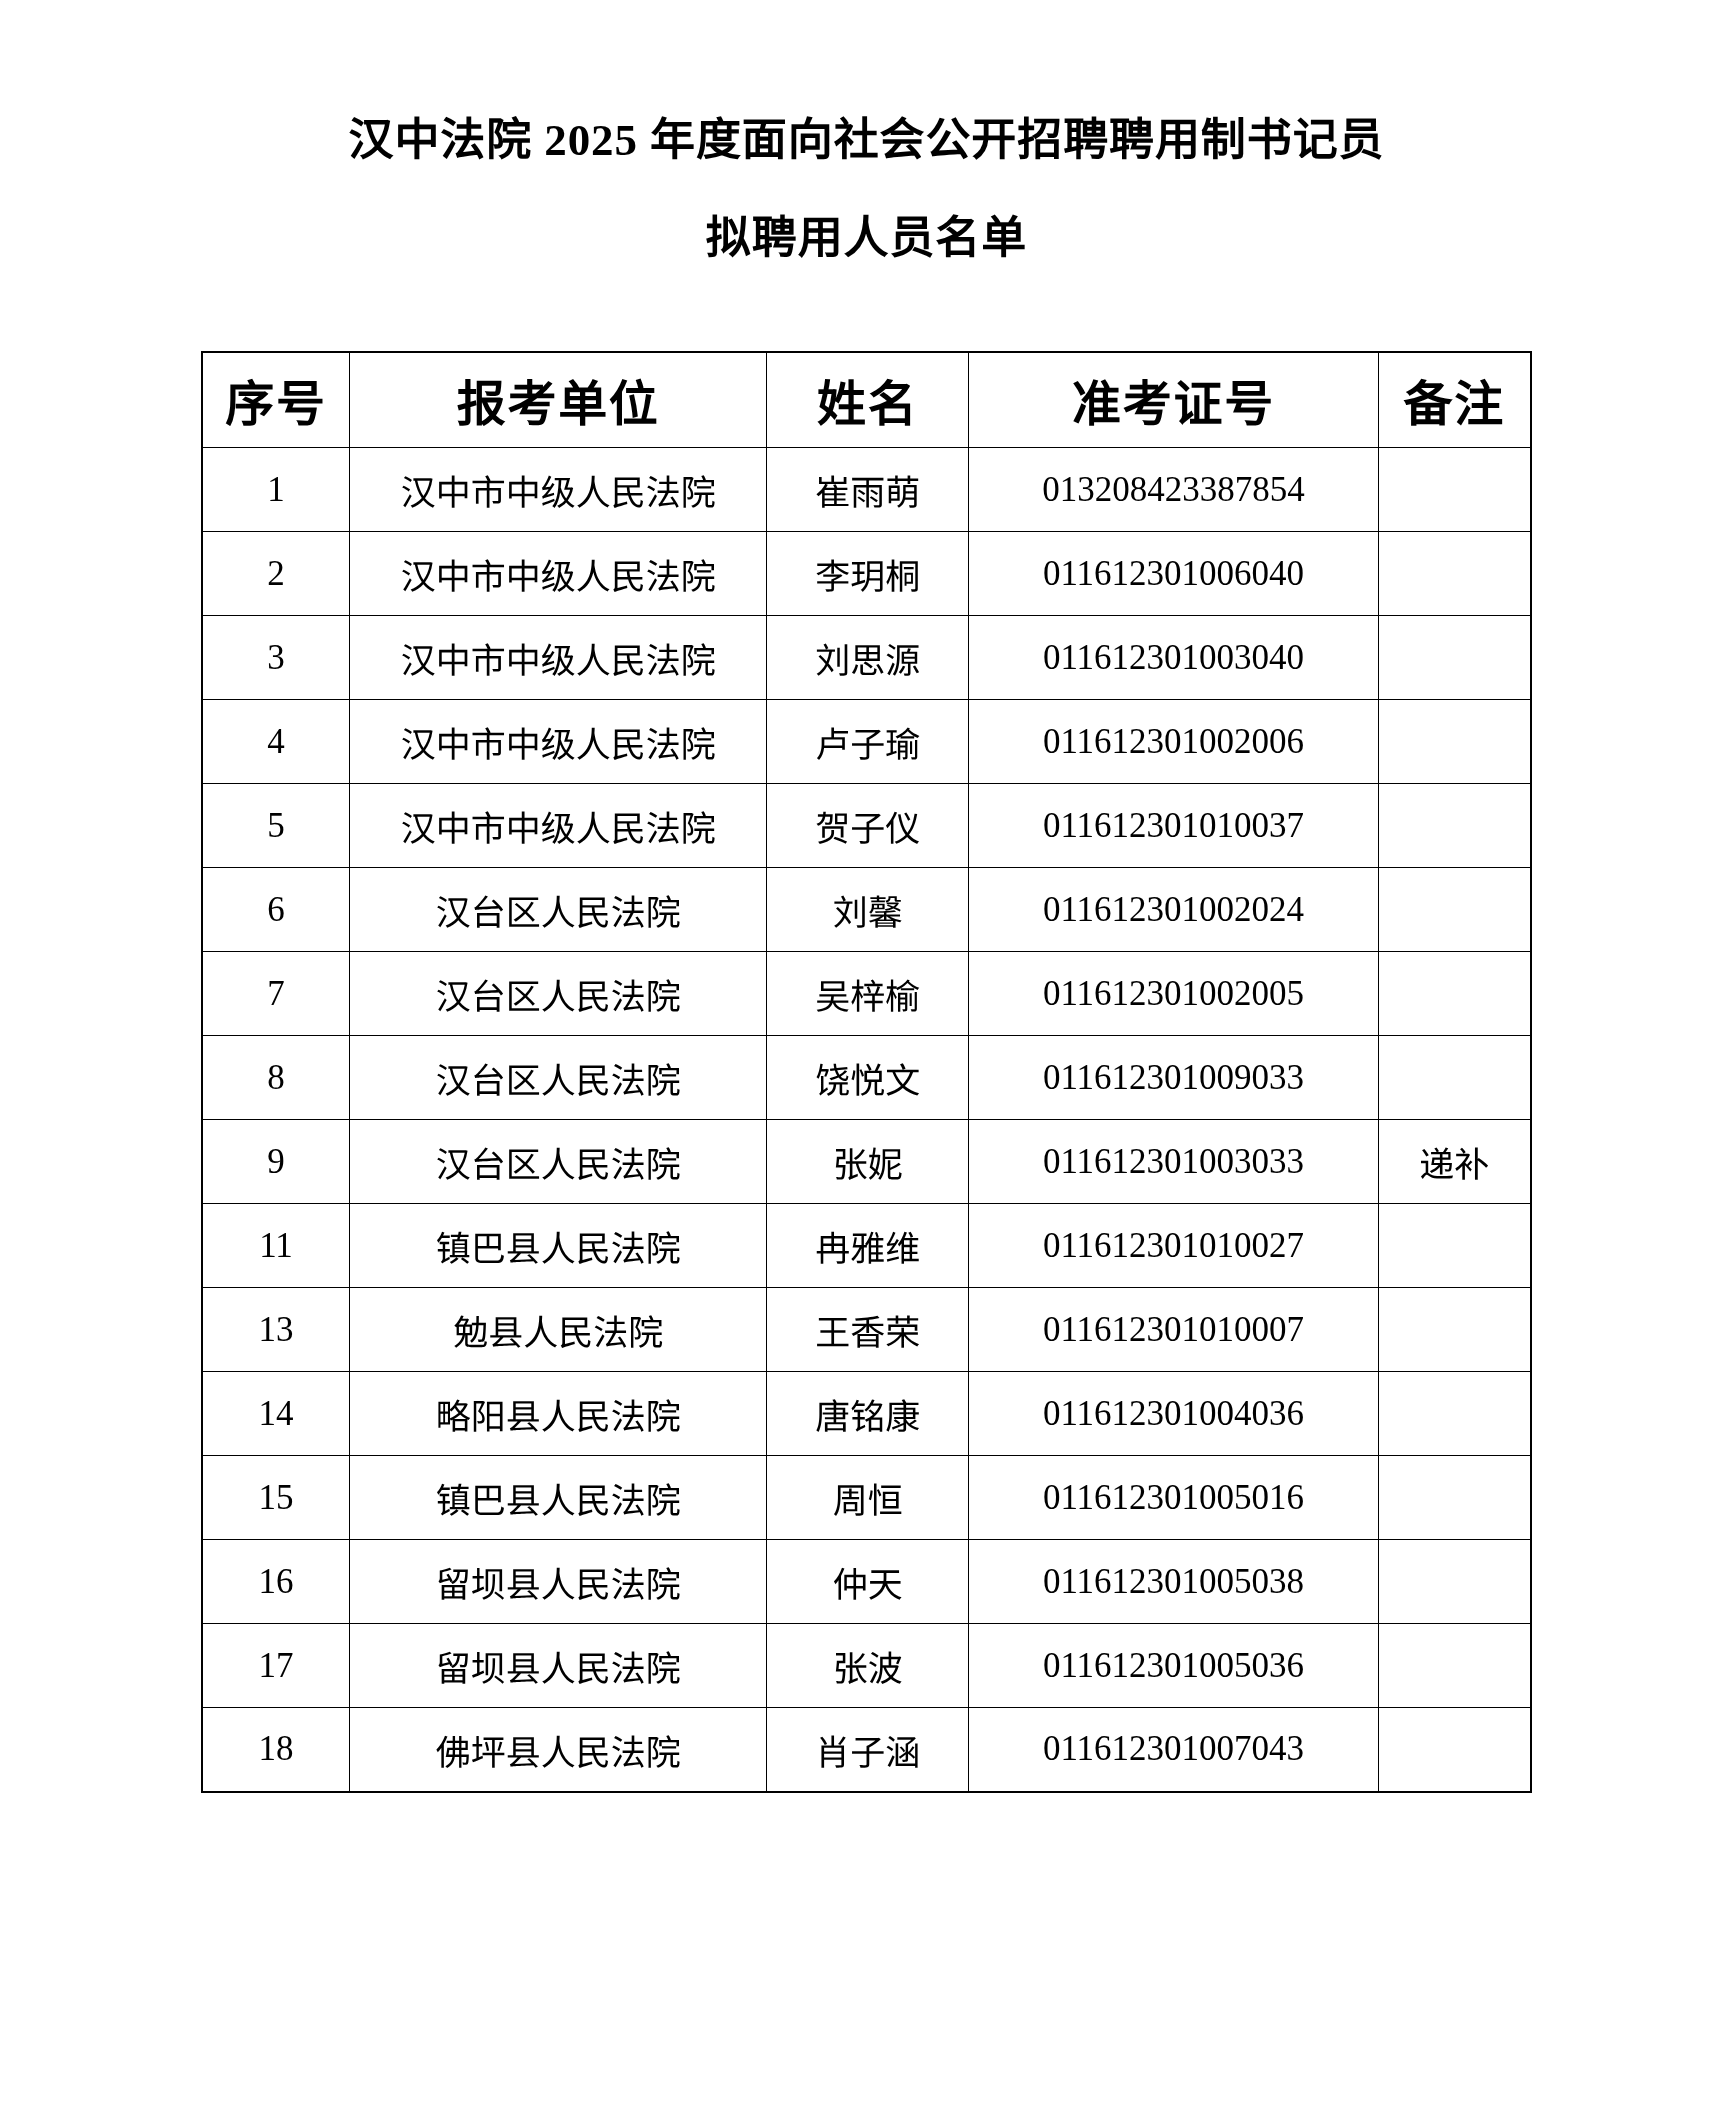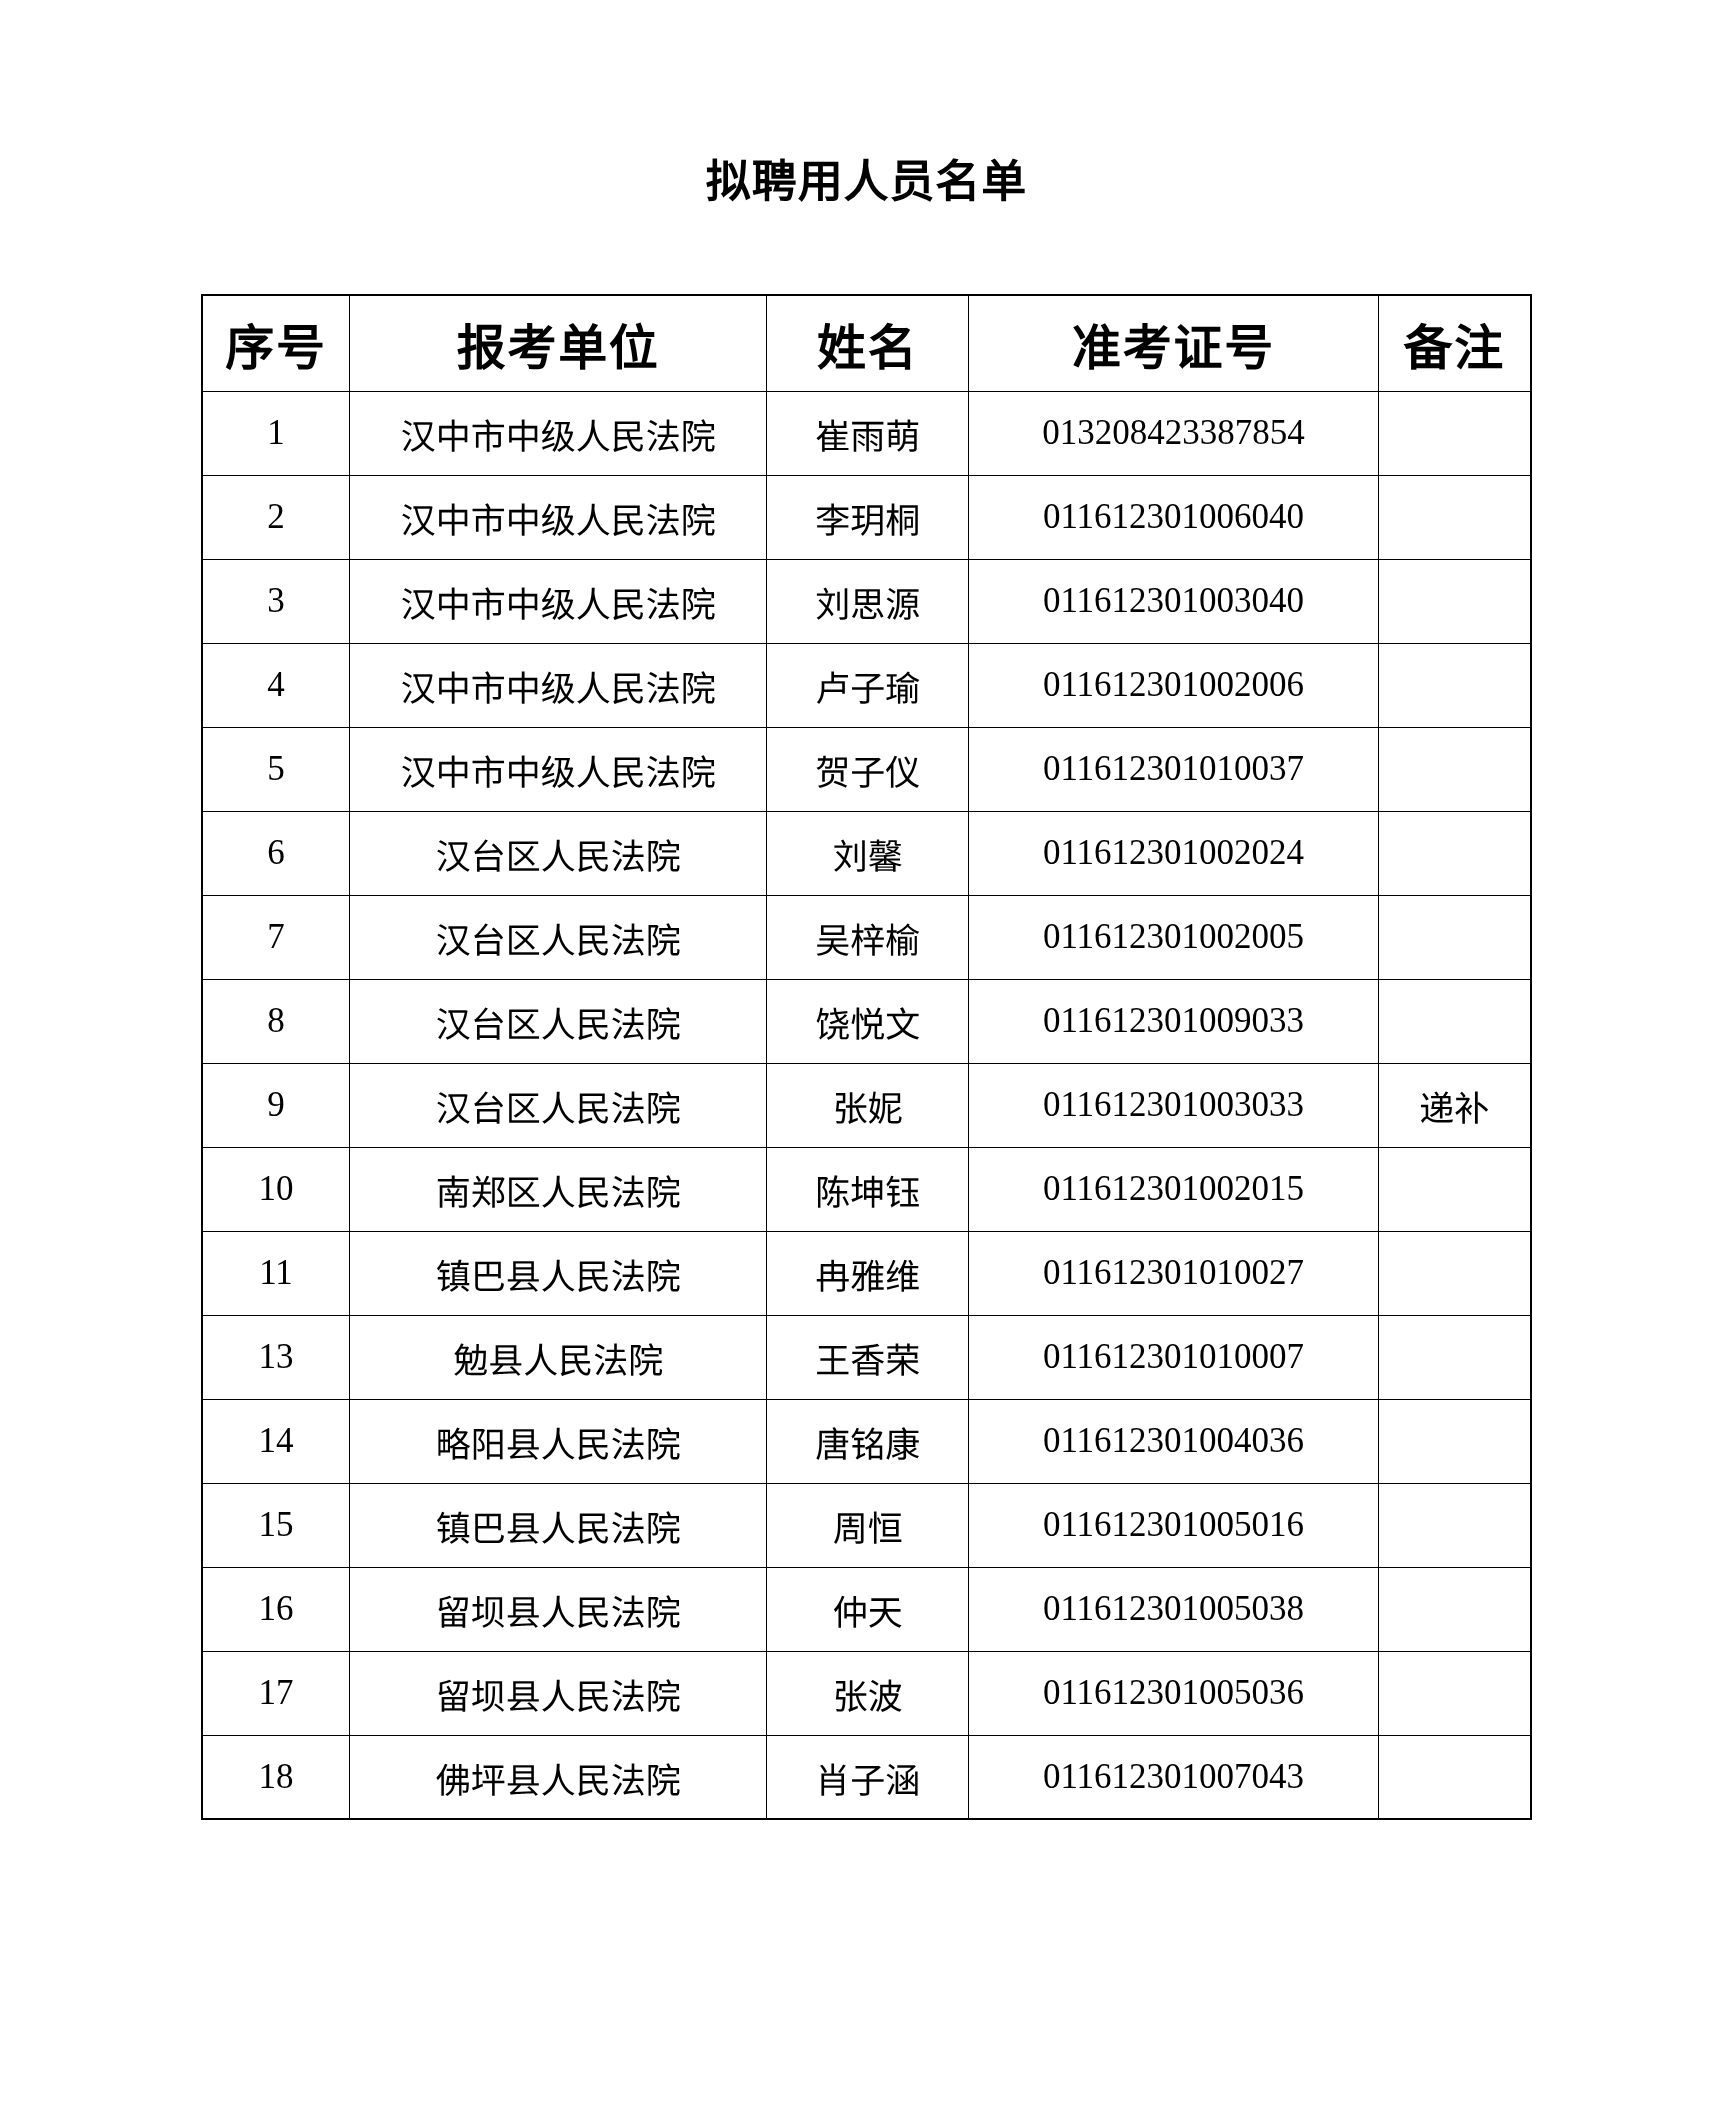--- a/index.html
+++ b/index.html
@@ -56,20 +56,21 @@
   col.c-unit   { width: 31.4%; }
   col.c-name   { width: 15.2%; }
   col.c-ticket { width: 30.8%; }
   col.c-remark { width: 11.5%; }
 </style>
 </head>
 <body>
 
 <div class="page">
 
+  <div class="title">汉中法院 2025 年度面向社会公开招聘聘用制书记员</div>
 
   <div class="title title-line2">拟聘用人员名单</div>
 
   <table class="doc-table">
     <colgroup>
       <col class="c-no">
         <col class="c-unit">
         <col class="c-name">
         <col class="c-ticket">
         <col class="c-remark">
@@ -149,27 +150,20 @@
   </tr>
 
   <tr>
     <td>9</td>
     <td>汉台区人民法院</td>
     <td>张妮</td>
     <td>011612301003033</td>
     <td>递补</td>
   </tr>
 
-  <tr>
-    <td>10</td>
-    <td>南郑区人民法院</td>
-    <td>陈坤钰</td>
-    <td>011612301002015</td>
-    <td></td>
-  </tr>
 
   <tr>
     <td>11</td>
     <td>镇巴县人民法院</td>
     <td>冉雅维</td>
     <td>011612301010027</td>
     <td></td>
   </tr>
 
 

